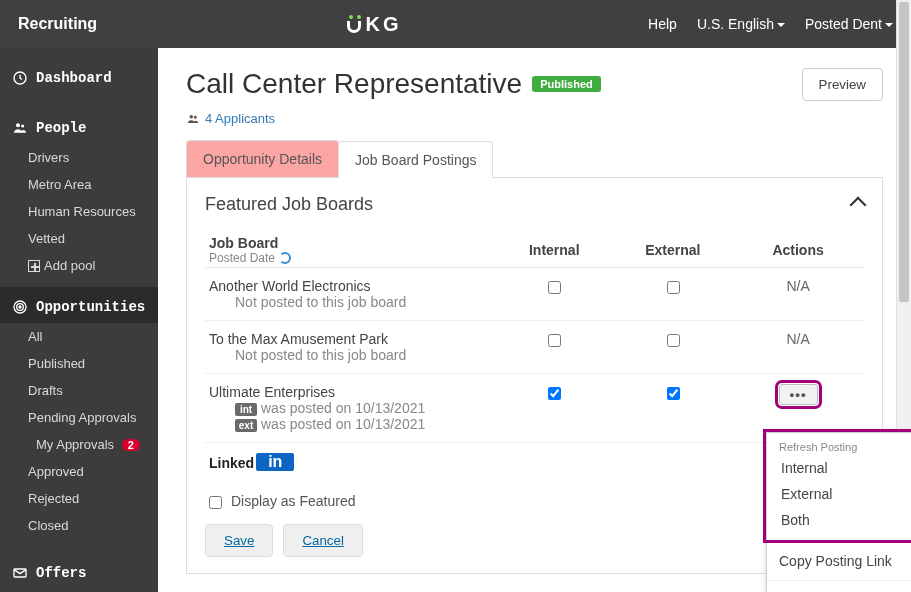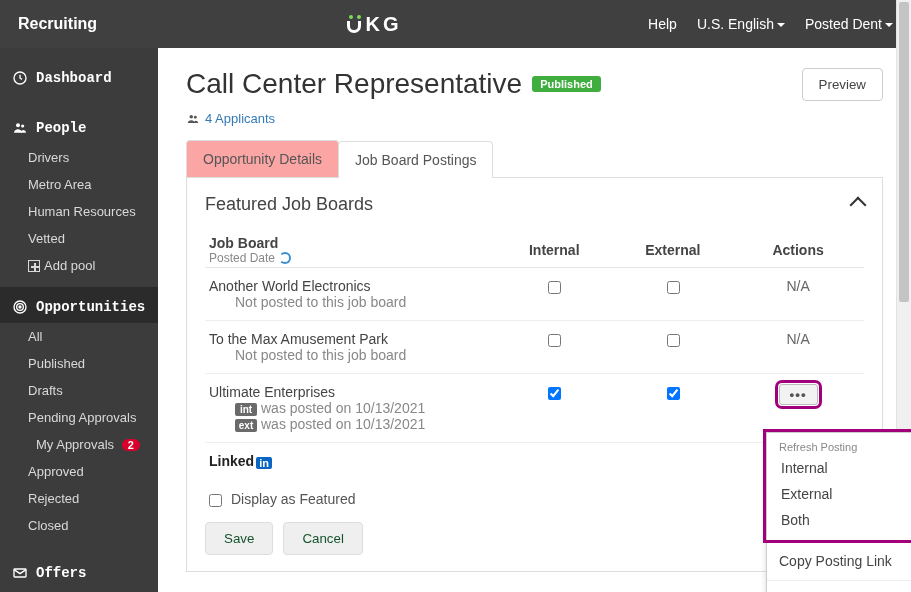--- a/index.html
+++ b/index.html
@@ -275,31 +275,31 @@
   .highlight-box {
     outline: 3px solid #a2007b;
     outline-offset: 1px;
   }
   .linkedin {
     font-weight:700; color:#222; font-size:14px;
     display:inline-flex; align-items:flex-end; gap:2px;
   }
   .linkedin .in {
     background:#0a66c2; color:#fff; font-weight:700;
-    padding:0 3px; border-radius:2px; font-size:11px;
+    padding:0 12px; border-radius:2px; font-size:16px;
   }
   .display-featured {
     margin-top: 12px;
     display:flex; align-items:flex-start; gap:6px;
     color:#555;
   }
   .footer-btns { margin-top: 12px; display:flex; gap:10px;}
   .btn-disabled {
-    background:#efefef; color:#14532d; border:1px solid #ddd;
-    padding:8px 18px; border-radius:4px; cursor:not-allowed;
+    background:#efefef; color:#0369a1; border:1px solid #ddd;
+    padding:8px 18px; border-radius:4px; cursor:not-allowed;text-decoration:underline;
   }
   h3.third-party {
     font-weight:400; font-size:18px; color:#444; margin:0 0 14px 0;
   }
 
   
   .dropdown {
     position:absolute;
     width:198px;
     background:#fff;

